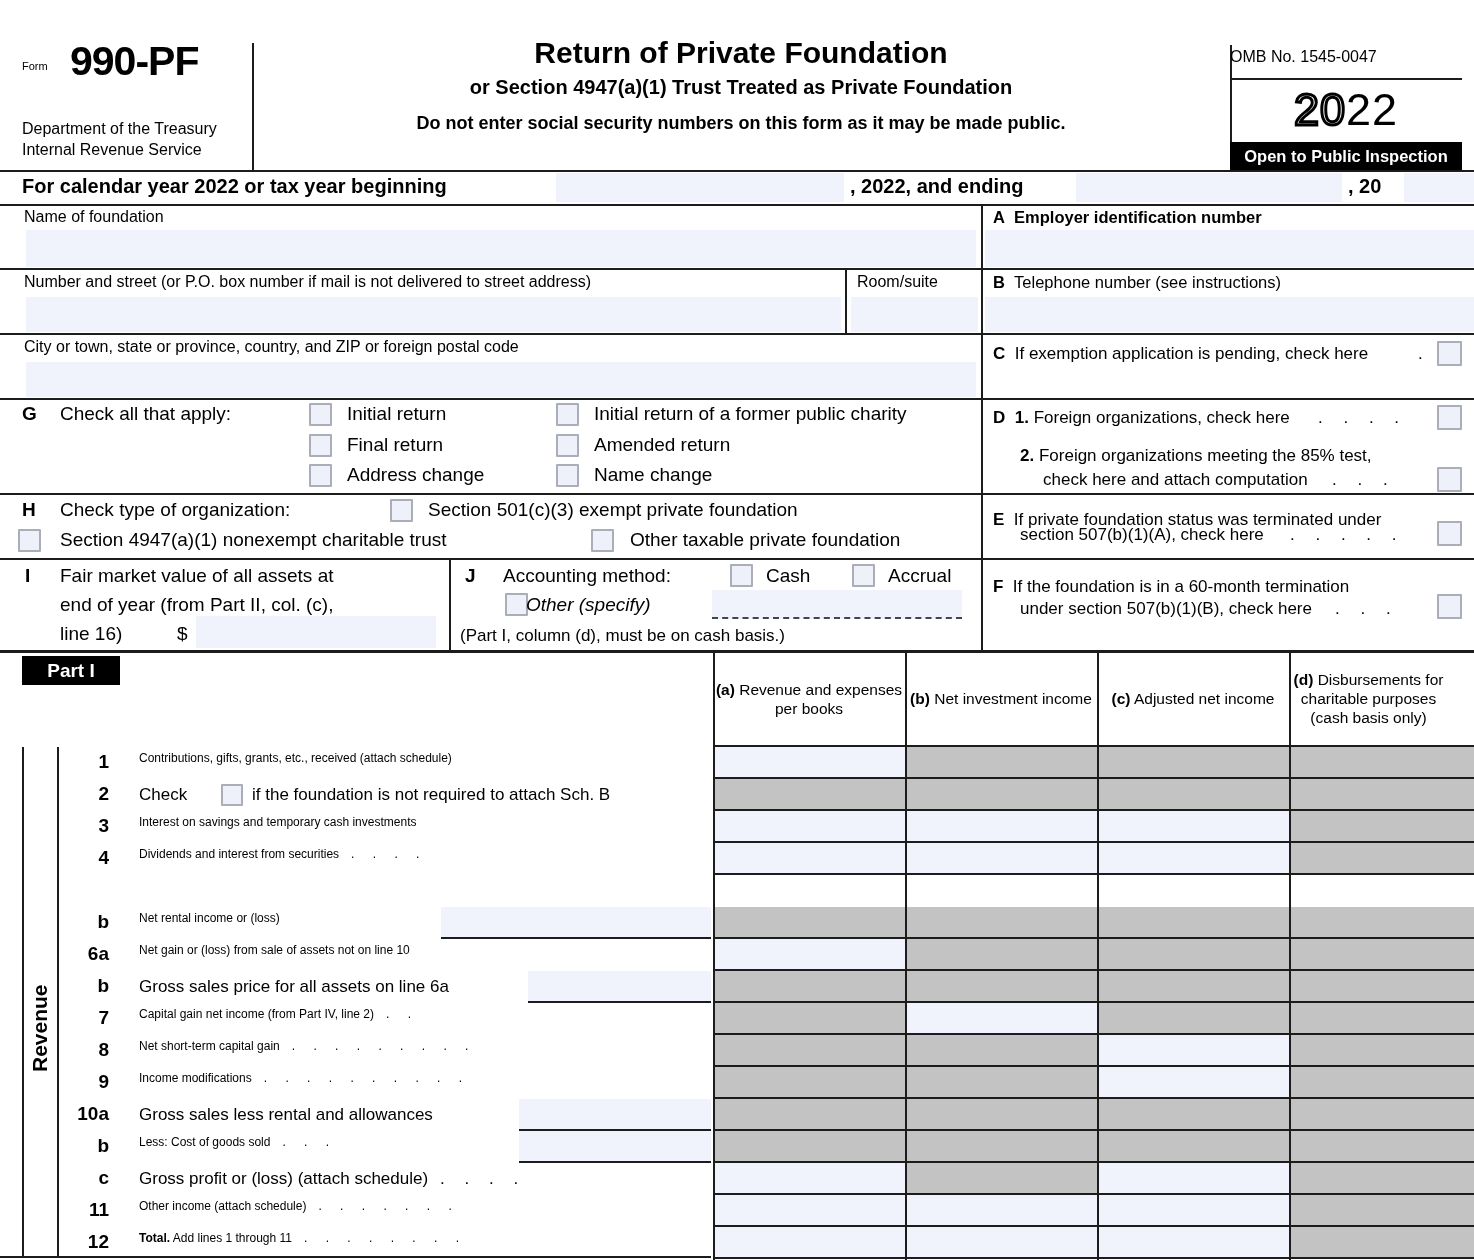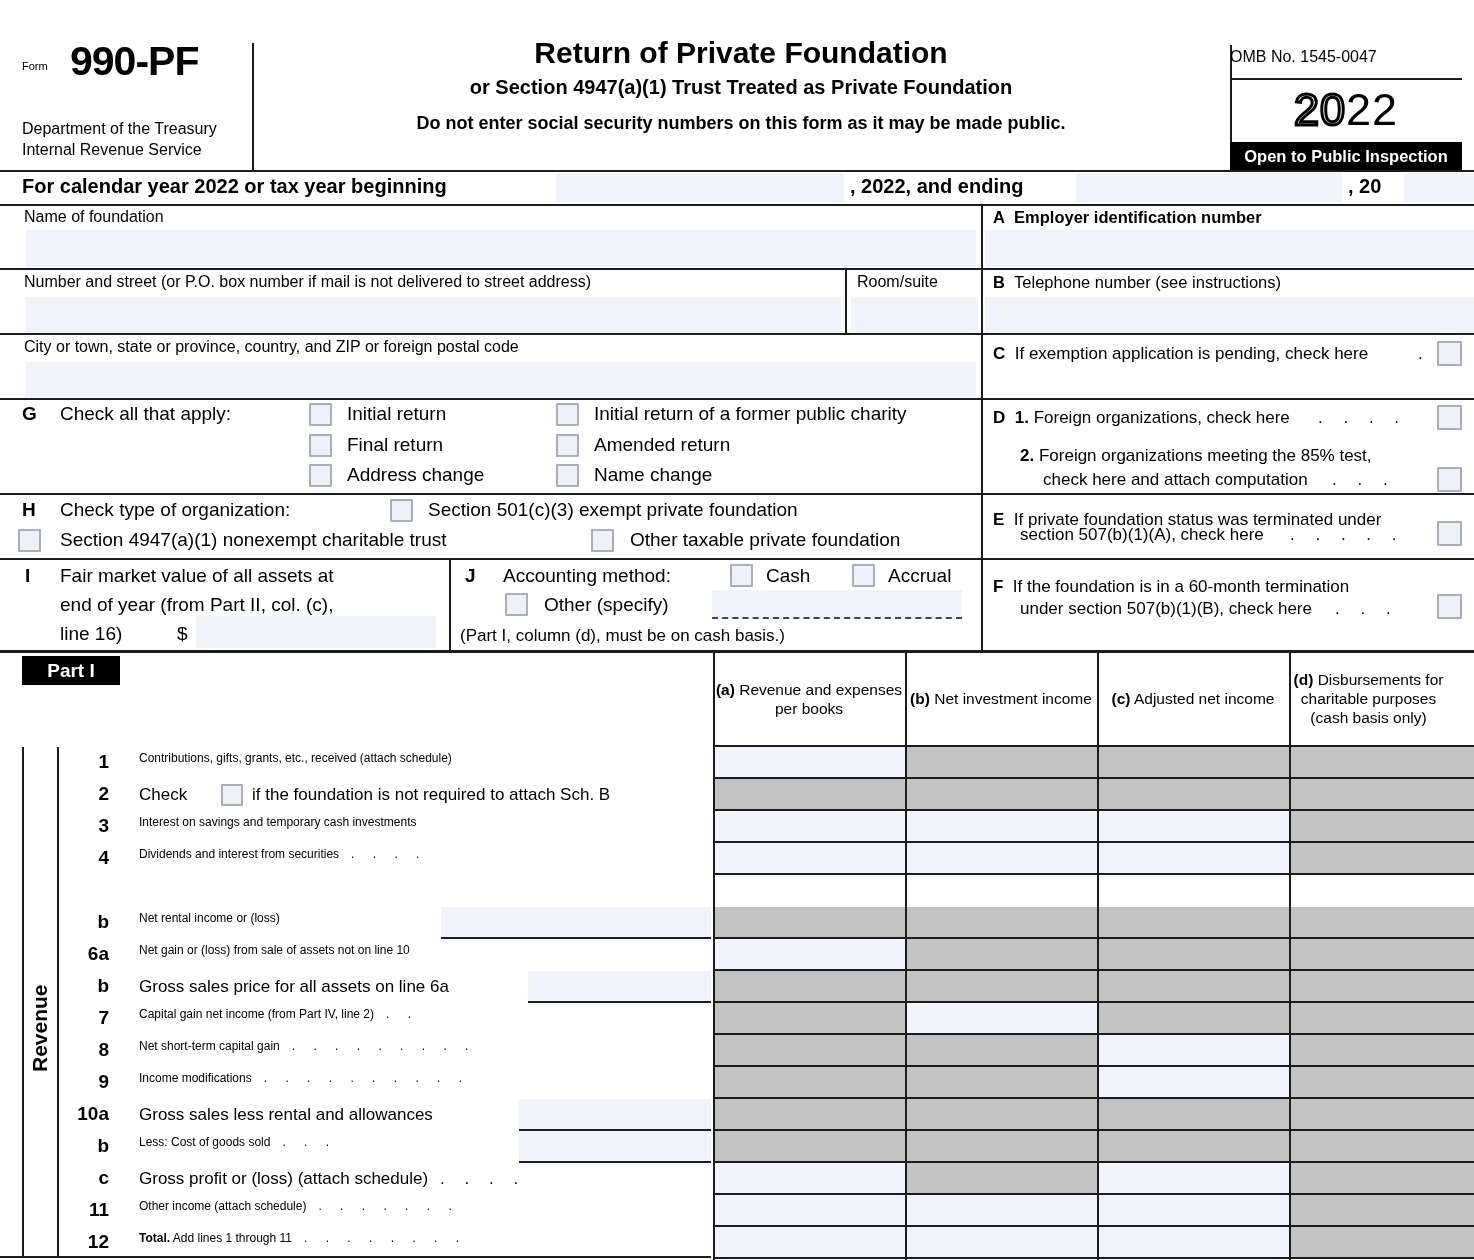--- a/index.html
+++ b/index.html
@@ -182,21 +182,21 @@
   <div class="vline thin" style="left:449px;top:558px;height:92px;width:1.5px;"></div>
 
   <span class="abs t19 b" style="left:465px;top:565px;">J</span>
   <span class="abs t19" style="left:503px;top:565px;">Accounting method:</span>
   <div class="cb" style="left:730px;top:564px;"></div>
   <span class="abs t19" style="left:766px;top:565px;">Cash</span>
   <div class="cb" style="left:852px;top:564px;"></div>
   <span class="abs t19" style="left:888px;top:565px;">Accrual</span>
 
   <div class="cb" style="left:505px;top:593px;"></div>
-  <span class="abs t19" style="left:544px;top:594px;">Other (specify)</span>
+  <span class="abs t19" style="left:526px;top:594px;font-style:italic;">Other (specify)</span>
   <div class="field" style="left:712px;top:590px;width:250px;height:27px;border-bottom:2px dashed #444;"></div>
   <span class="abs t17" style="left:460px;top:626px;">(Part I, column (d), must be on cash basis.)</span>
 
   <div class="hline" style="left:0;top:650px;width:1474px;height:2.5px;"></div>
 
   <div class="abs" id="part1-badge">Part I</div>
 
   <div class="hcell" style="left:713px;width:192px;">
       <span><span class="b">(a)</span> <span>Revenue and expenses per books</span></span>
     </div>

